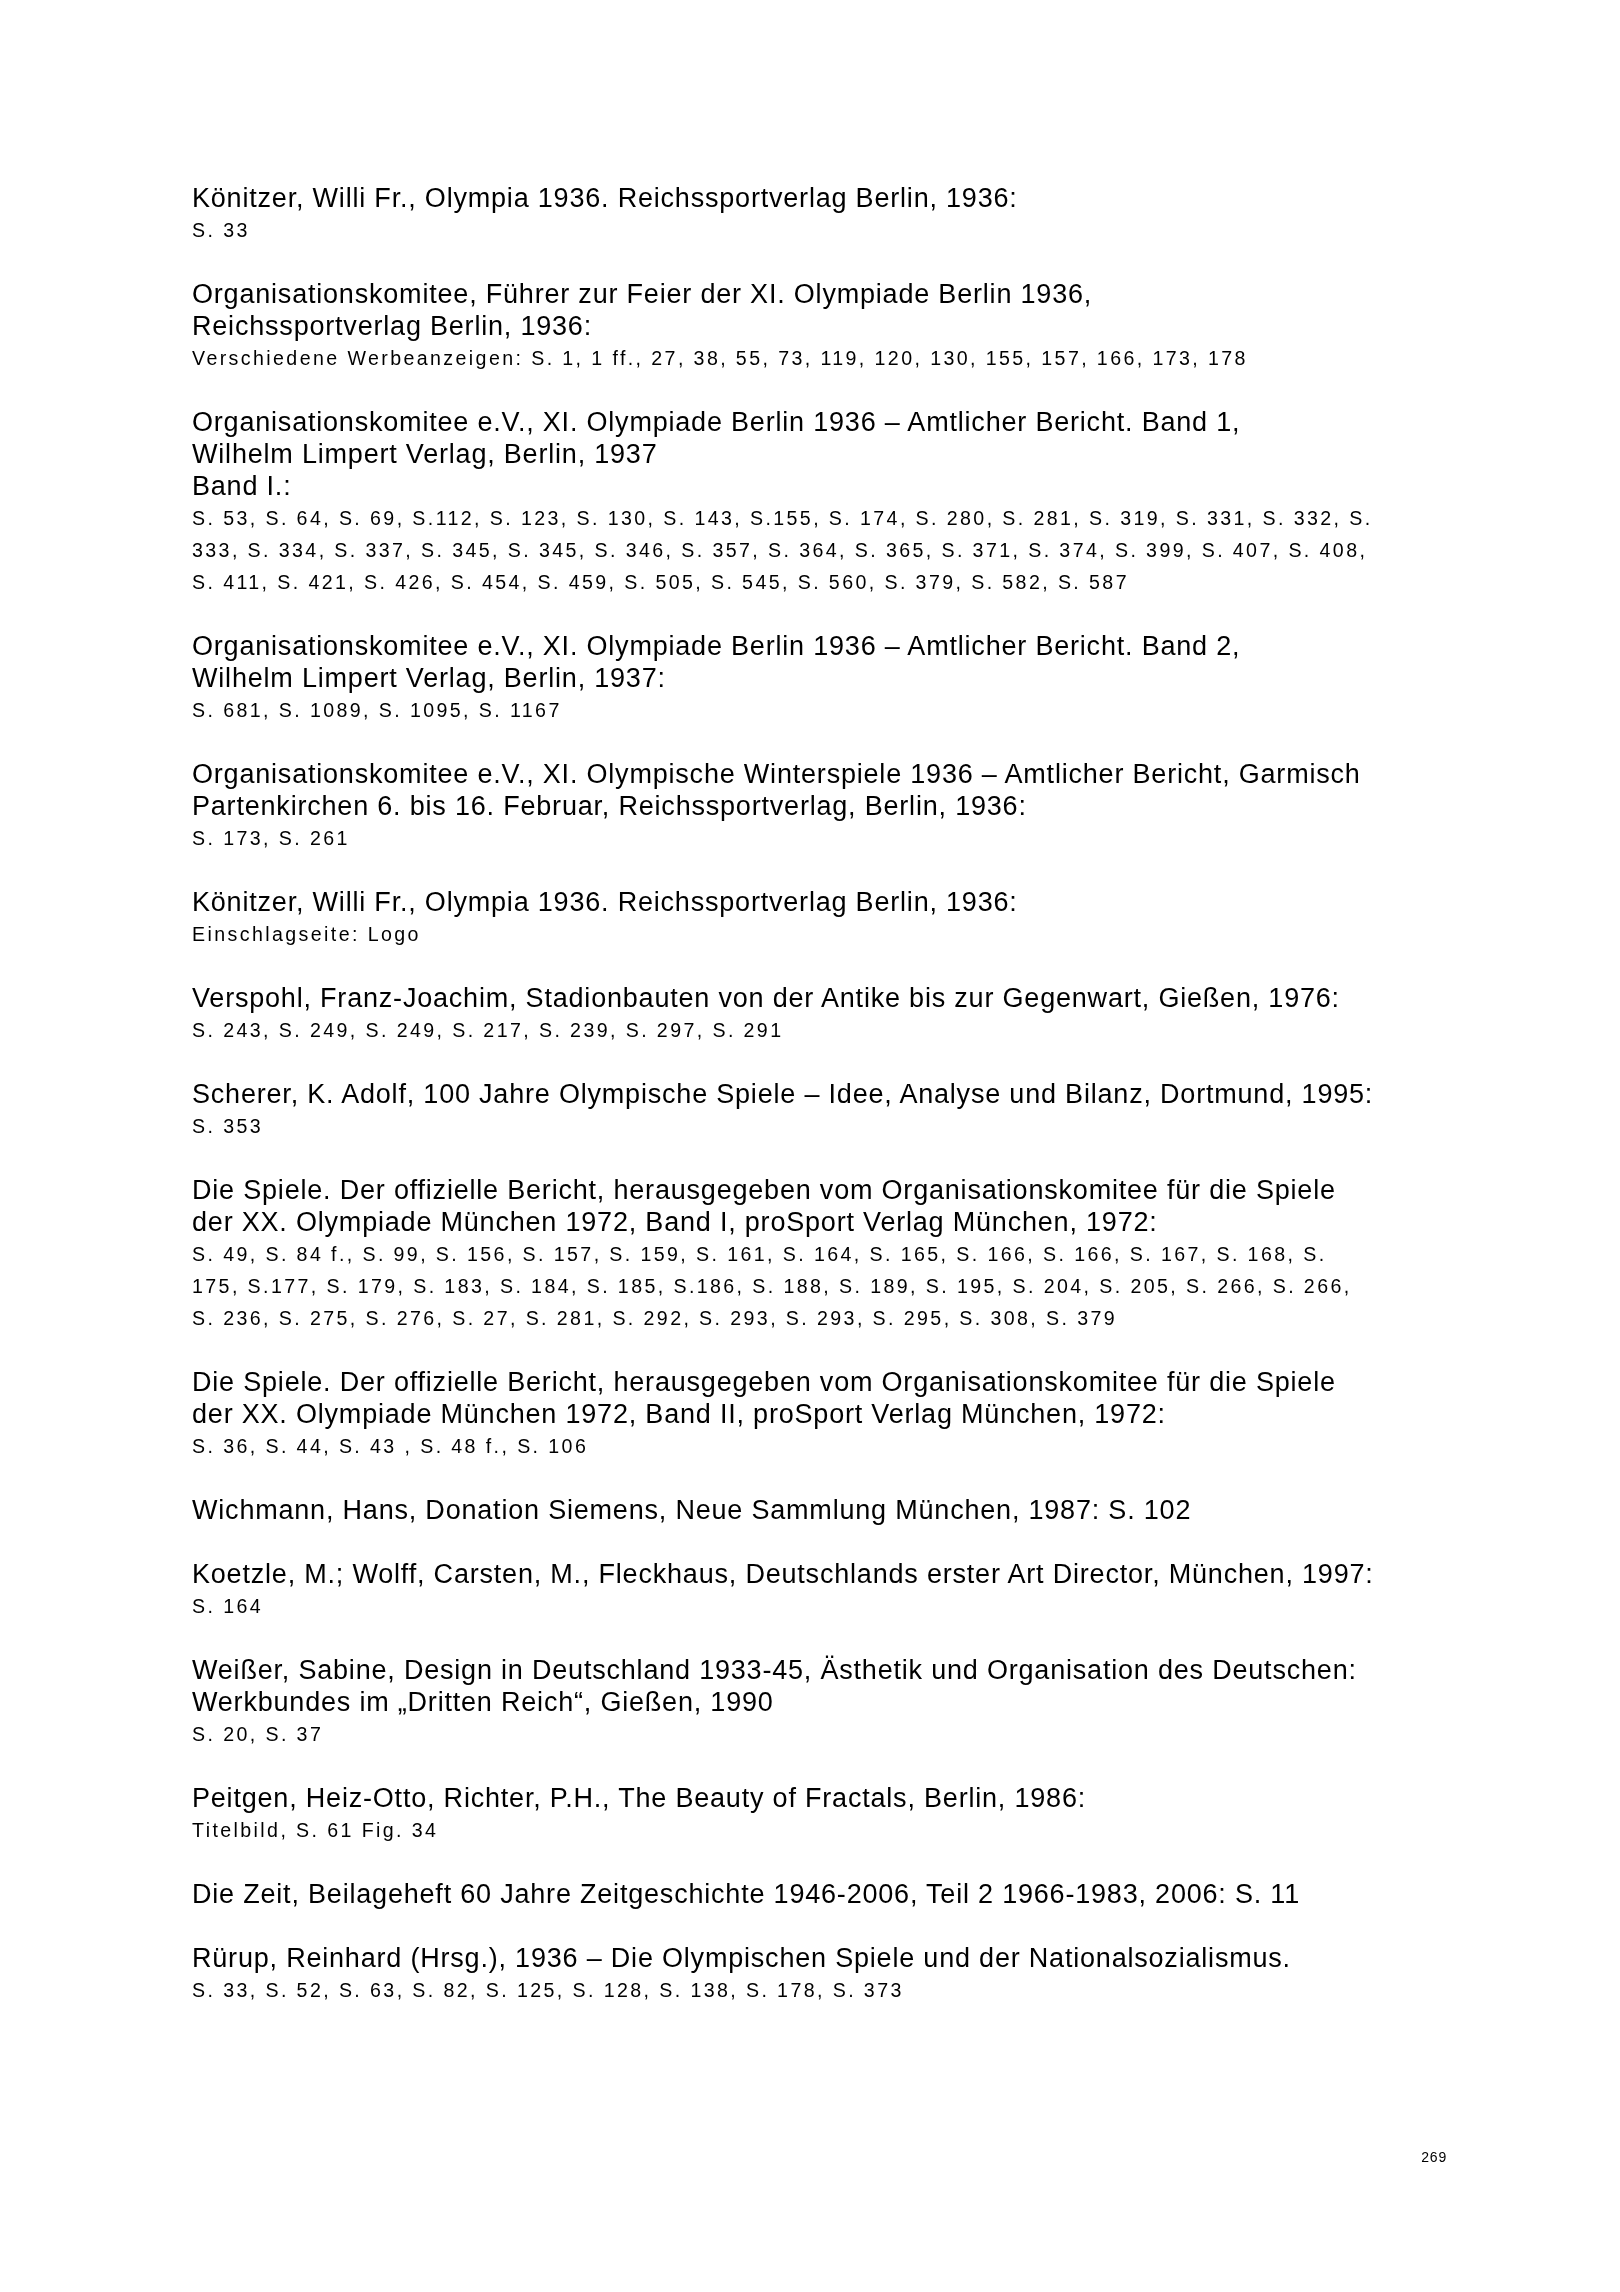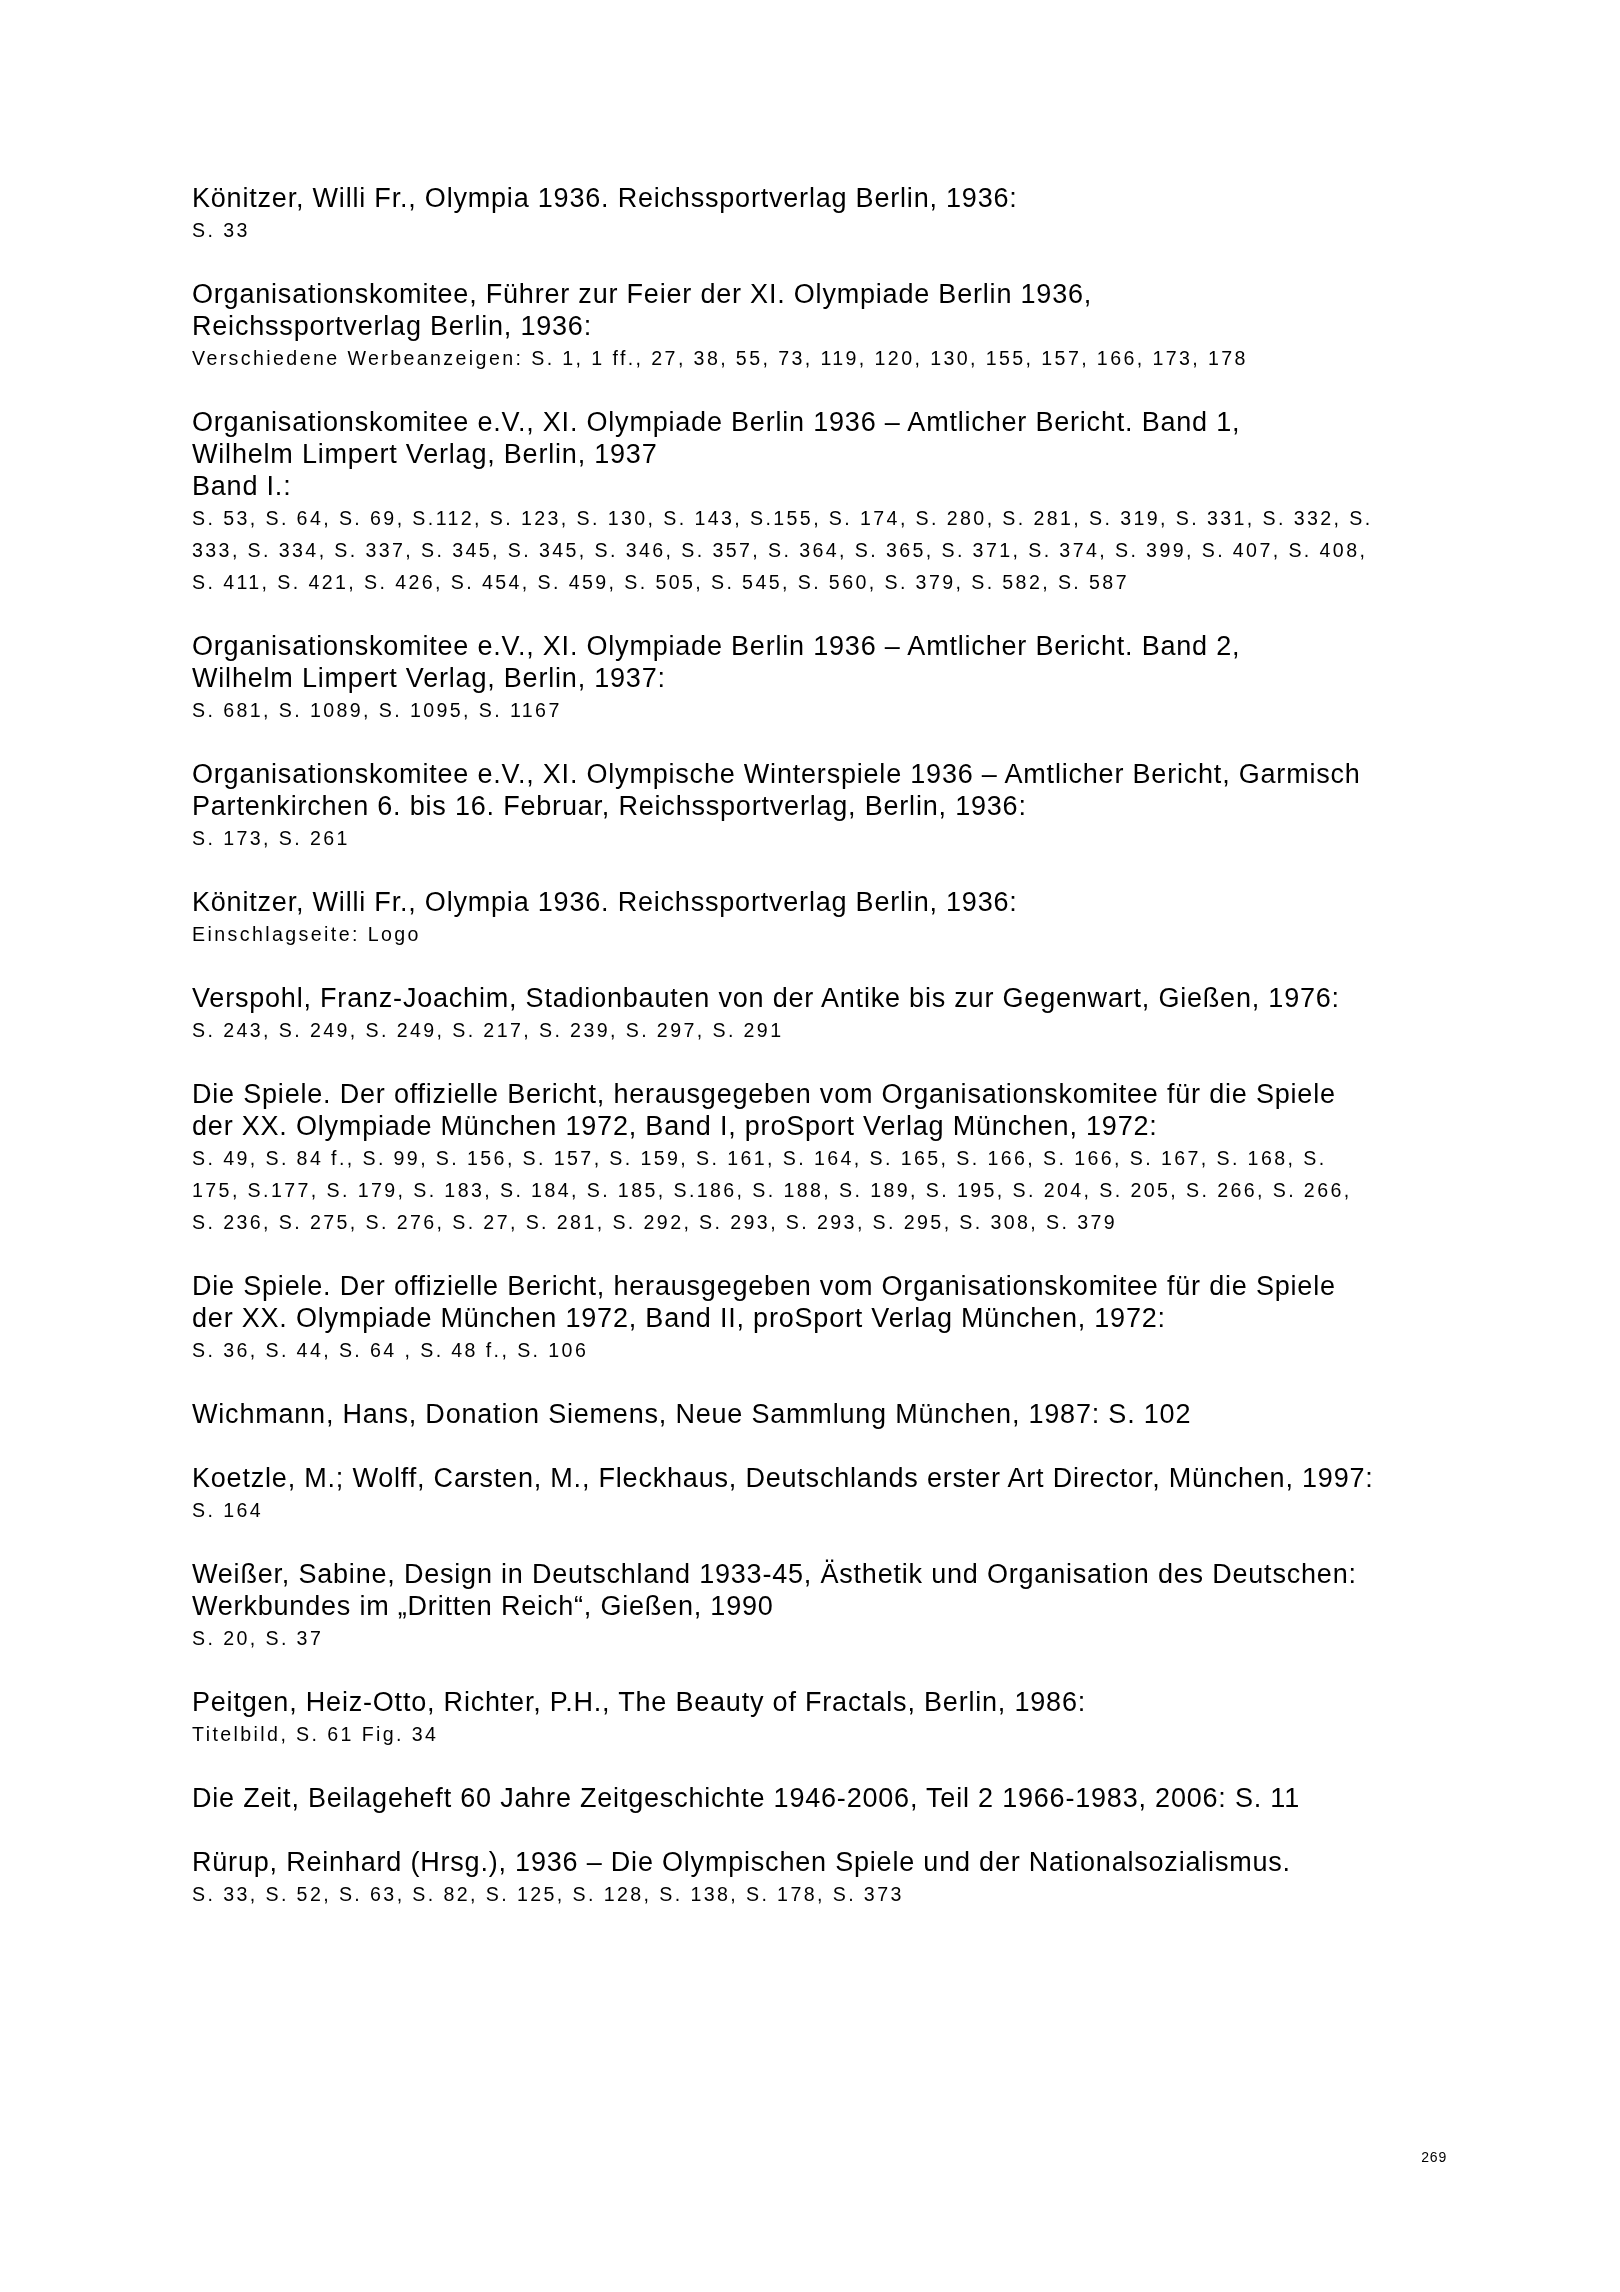--- a/index.html
+++ b/index.html
@@ -79,30 +79,34 @@
       </div>
       <div class="entry">
         <div class="line heading-line">Könitzer, Willi Fr., Olympia 1936. Reichssportverlag Berlin, 1936:</div>
         <div class="line detail-line">Einschlagseite: Logo</div>
       </div>
       <div class="entry">
         <div class="line heading-line">Verspohl, Franz-Joachim, Stadionbauten von der Antike bis zur Gegenwart, Gießen, 1976:</div>
         <div class="line detail-line">S. 243, S. 249, S. 249, S. 217, S. 239, S. 297, S. 291</div>
       </div>
       <div class="entry">
+        <div class="line heading-line">Scherer, K. Adolf, 100 Jahre Olympische Spiele – Idee, Analyse und Bilanz, Dortmund, 1995:</div>
+        <div class="line detail-line">S. 353</div>
+      </div>
+      <div class="entry">
         <div class="line heading-line">Die Spiele. Der offizielle Bericht, herausgegeben vom Organisationskomitee für die Spiele</div>
         <div class="line heading-line">der XX. Olympiade München 1972, Band I, proSport Verlag München, 1972:</div>
         <div class="line detail-line">S. 49, S. 84 f., S. 99, S. 156, S. 157, S. 159, S. 161, S. 164, S. 165, S. 166, S. 166, S. 167, S. 168, S.</div>
         <div class="line detail-line">175, S.177, S. 179, S. 183, S. 184, S. 185, S.186, S. 188, S. 189, S. 195, S. 204, S. 205, S. 266, S. 266,</div>
         <div class="line detail-line">S. 236, S. 275, S. 276, S. 27, S. 281, S. 292, S. 293, S. 293, S. 295, S. 308, S. 379</div>
       </div>
       <div class="entry">
         <div class="line heading-line">Die Spiele. Der offizielle Bericht, herausgegeben vom Organisationskomitee für die Spiele</div>
         <div class="line heading-line">der XX. Olympiade München 1972, Band II, proSport Verlag München, 1972:</div>
-        <div class="line detail-line">S. 36, S. 44, S. 64 , S. 48 f., S. 106</div>
+        <div class="line detail-line">S. 36, S. 44, S. 43 , S. 48 f., S. 106</div>
       </div>
       <div class="entry">
         <div class="line heading-line">Wichmann, Hans, Donation Siemens, Neue Sammlung München, 1987: S. 102</div>
       </div>
       <div class="entry">
         <div class="line heading-line">Koetzle, M.; Wolff, Carsten, M., Fleckhaus, Deutschlands erster Art Director, München, 1997:</div>
         <div class="line detail-line">S. 164</div>
       </div>
       <div class="entry">
         <div class="line heading-line">Weißer, Sabine, Design in Deutschland 1933-45, Ästhetik und Organisation des Deutschen:</div>

